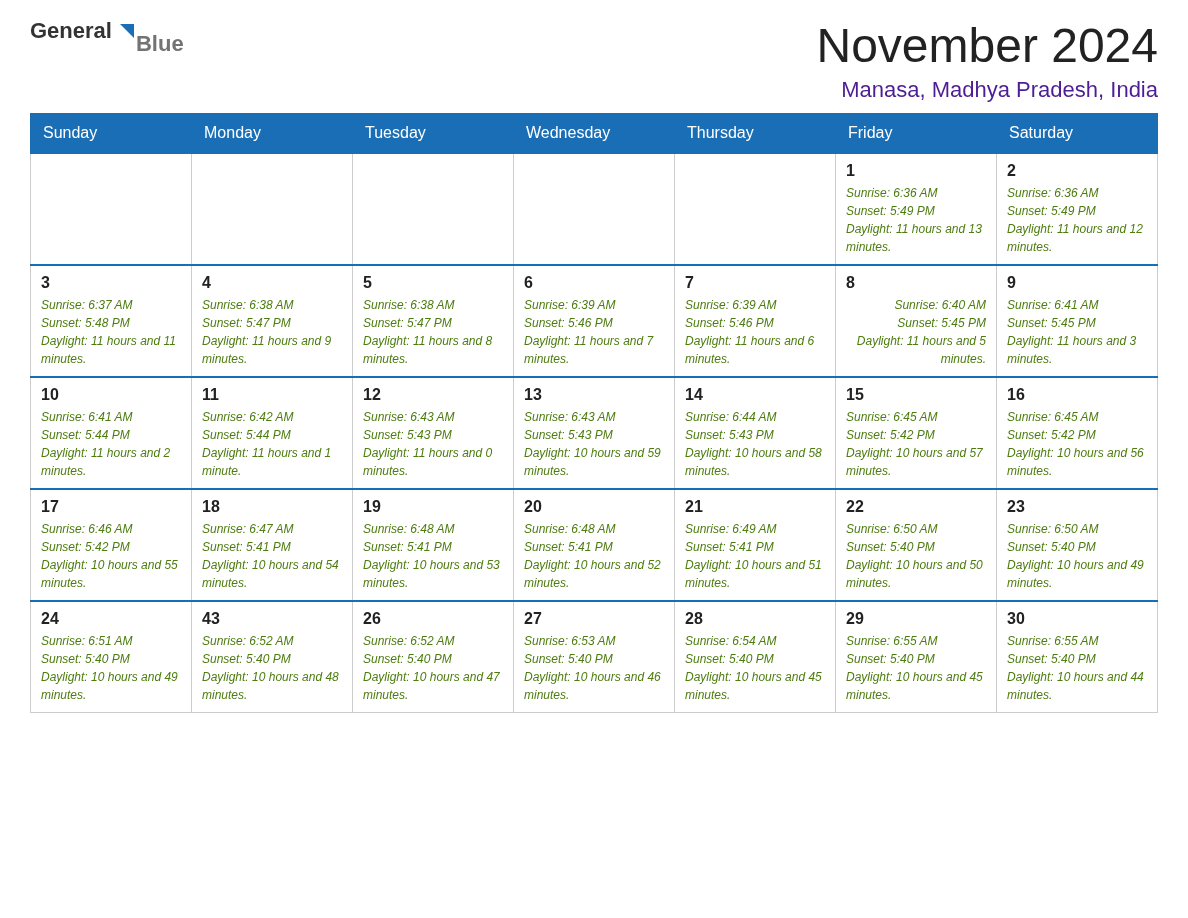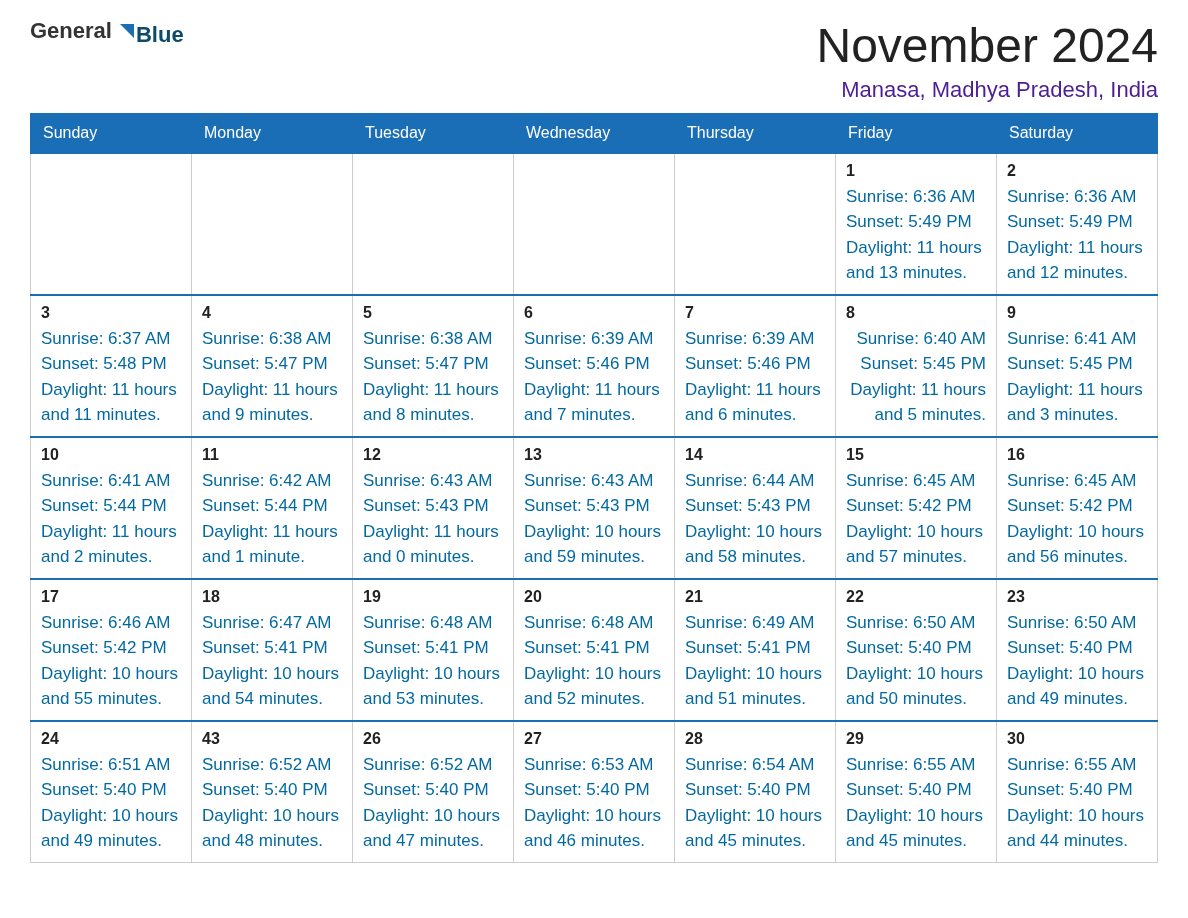--- a/index.html
+++ b/index.html
@@ -20,24 +20,24 @@
       flex-direction: row;
       align-items: flex-start;
     }
     .logo-text {
       font-size: 22px;
       font-weight: bold;
       color: #333;
       line-height: 1;
     }
     .logo-blue {
-      color: #0c4a6e;
+      color: #737373;
       font-size: 22px;
       font-weight: bold;
-      margin-top: 2px;
+      margin-top: 11px;
     }
     .title-section {
       text-align: right;
     }
     .month-title {
       font-size: 48px;
       font-weight: normal;
       color: #222;
       line-height: 1.1;
     }
@@ -77,23 +77,24 @@
       border-top: 2px solid #1a6eb5;
     }
     .day-num {
       font-size: 16px;
       font-weight: bold;
       color: #222;
       display: block;
       margin-bottom: 4px;
     }
     .day-info {
-      font-size: 17px;
+      font-size: 12px;
       line-height: 1.5;
-      color: #0369a1;
+      color: #4d7c0f;
+      font-style: italic;
     }
     .empty-cell {
       background: #fff;
     }
   </style>
 </head>
 <body>
 
 <div class="header">
   <div class="logo">

